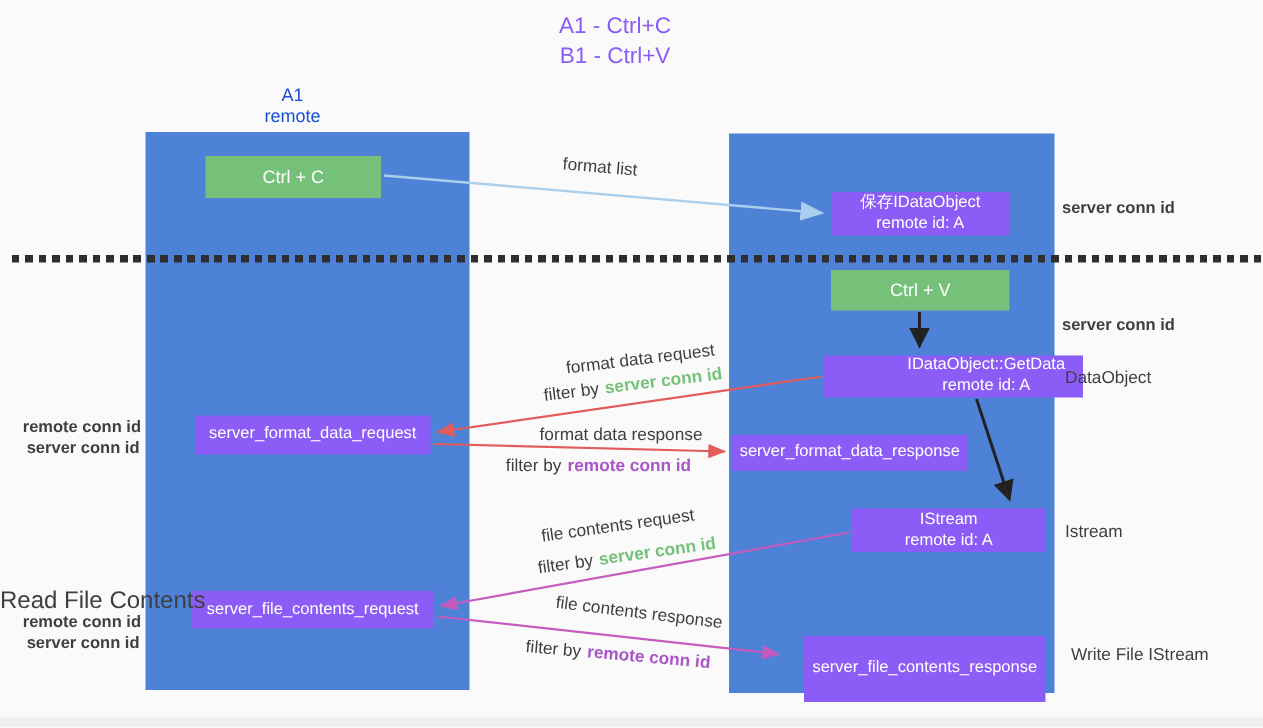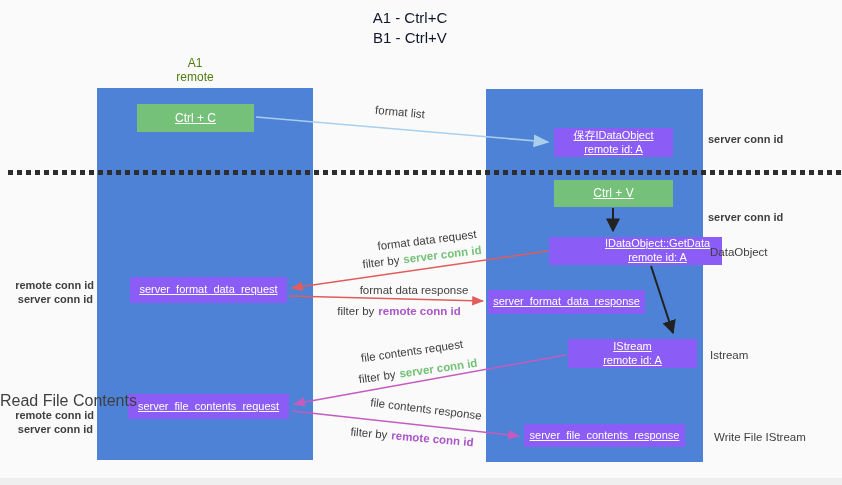--- a/index.html
+++ b/index.html
@@ -1,45 +1,45 @@
 <!DOCTYPE html>
 <html><head>
 <meta charset="utf-8">
 <style>
   html,body{margin:0;padding:0;}
   body{font-family:"Liberation Sans","DejaVu Sans",sans-serif;background:#fafafa;}
   #canvas{position:relative;width:842px;height:485px;background:#fafafa;overflow:hidden;}
 
   .title{position:absolute;left:310px;top:8px;width:200px;text-align:center;
-         color:#0f172a;font-size:15px;line-height:20px;}
-  .lane-header{position:absolute;width:120px;text-align:center;color:#4d7c0f;
+         color:#8b5cf6;font-size:15px;line-height:20px;}
+  .lane-header{position:absolute;width:120px;text-align:center;color:#1d4ed8;
                font-size:12px;line-height:14px;}
   #hdr-a1{left:135px;top:56px;}
   #hdr-b1{left:539px;top:56px;}
 
   .lane{position:absolute;background:#4d82d6;z-index:1;}
   #lane-a1{left:97px;top:88px;width:216px;height:372px;}
   #lane-b1{left:486px;top:89px;width:217px;height:373px;}
 
   #divider{position:absolute;left:8px;top:170px;width:834px;height:5px;z-index:2;
            background:repeating-linear-gradient(90deg,#2e2e2e 0 5px,transparent 5px 9px);}
 
   .box{position:absolute;z-index:4;display:flex;flex-direction:column;align-items:center;
-       justify-content:center;color:#fff;text-align:center;line-height:1.25;text-decoration:underline;}
+       justify-content:center;color:#fff;text-align:center;line-height:1.25;}
   .green{background:#76c17a;font-size:12px;}
   .orange{background:#8b5cf6;font-size:11px;}
   #box-ctrl-c{left:137px;top:104px;width:117px;height:28px;}
   #box-save-ido{left:554px;top:128px;width:119px;height:29px;}
   #box-ctrl-v{left:554px;top:180px;width:119px;height:27px;}
   #box-getdata{left:549px;top:237px;width:129px;height:28px;padding-left:44px;}
   #box-fmt-req{left:130px;top:277px;width:157px;height:26px;}
   #box-fmt-resp{left:488px;top:290px;width:157px;height:24px;}
   #box-istream{left:568px;top:339px;width:129px;height:29px;}
   #box-file-req{left:128px;top:394px;width:161px;height:25px;}
-  #box-file-resp{left:524px;top:424px;width:161px;height:23px;}
+  #box-file-resp{left:536px;top:424px;width:161px;height:44px;}
 
   #arrows{position:absolute;left:0;top:0;z-index:3;}
 
   .albl{position:absolute;z-index:5;white-space:nowrap;font-size:11.5px;color:#3f3f3f;}
   .ctr{transform:translate(-50%,-50%);}
   .green-txt{color:#74c178;font-weight:bold;}
   .purple-txt{color:#aa56c8;font-weight:bold;}
   .filter-prefix{margin-right:4px;}
   .side{position:absolute;z-index:5;white-space:nowrap;font-size:11.5px;color:#3f3f3f;}
   .side.small{font-size:11px;font-weight:bold;}

